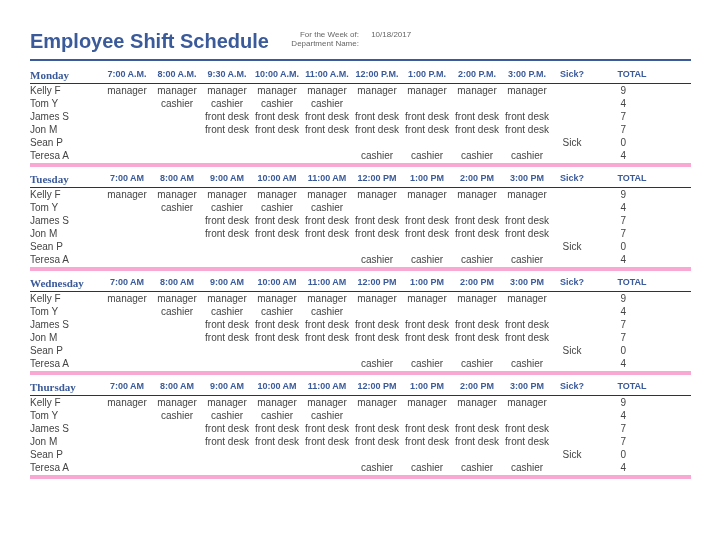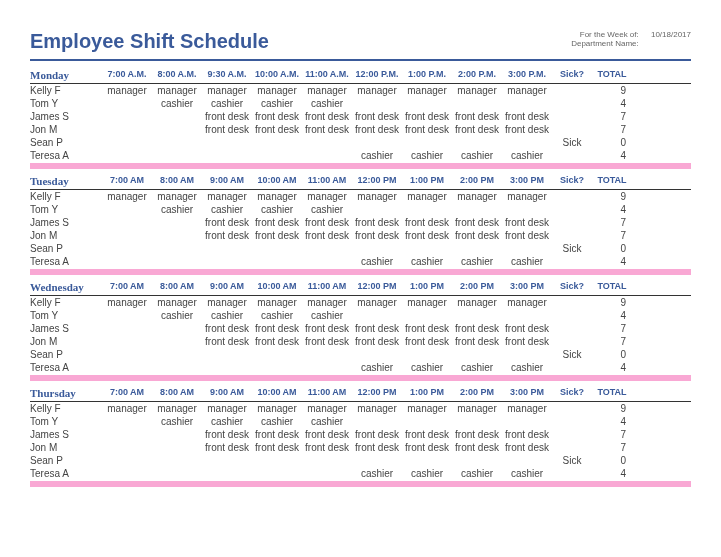--- a/index.html
+++ b/index.html
@@ -7,21 +7,20 @@
     font-family: Arial, sans-serif;
     background: #fff;
     width: 721px;
     height: 557px;
     padding: 30px 30px 20px 30px;
     font-size: 8px;
     color: #333;
   }
   .header {
     display: flex;
-    justify-content: space-between;
     align-items: flex-start;
     border-bottom: 2px solid #3a5a9a;
     padding-bottom: 6px;
     margin-bottom: 8px;
   }
   .title {
     font-size: 20px;
     font-weight: bold;
     color: #3a5a9a;
   }
@@ -43,28 +42,28 @@
     font-size: 9px;
   }
   .day-name {
     width: 72px;
     font-size: 11px;
     font-family: Liberation Serif, serif;
   }
   .time-col, .sick-col, .total-col { text-align: center; }
   .time-col { width: 50px; }
   .sick-col { width: 40px; }
-  .total-col { width: 40px; }
+  .total-col { width: 40px; margin-left: 20px; }
   .emp-row {
     display: flex;
     padding: 1px 0;
     font-size: 10px;
     color: #444;
   }
-  .emp-row.last { border-bottom: 6px solid #f9a8d4; padding-bottom: 2px; }
+  .emp-row.last { border-bottom: 4px solid #f9a8d4; padding-bottom: 2px; }
   .emp-name { width: 72px; }
   .cell { width: 50px; text-align: center; white-space: nowrap; }
   .sick-cell { width: 40px; text-align: center; }
   .total-cell { width: 40px; text-align: right; padding-right: 6px; }
 </style>
 </head>
 <body>
 
 <div class="header">
   <div class="title">Employee Shift Schedule</div>

